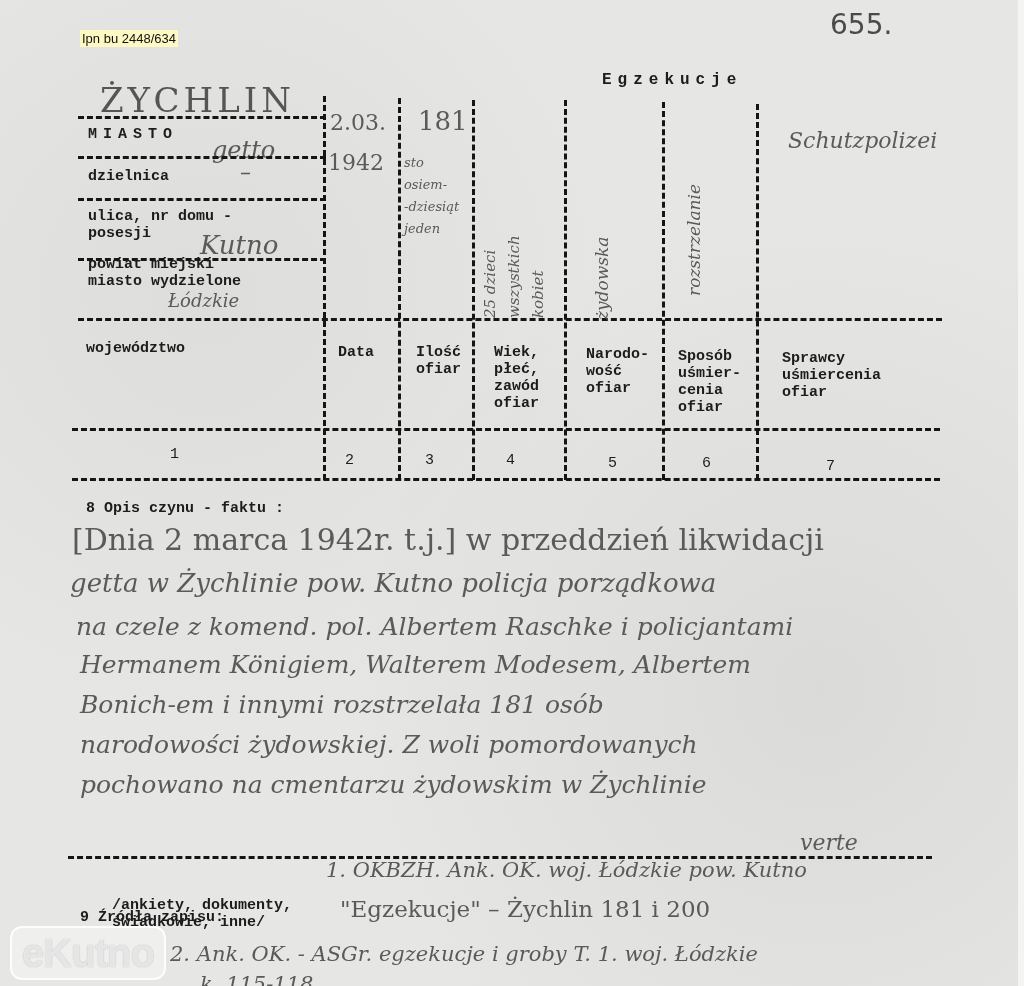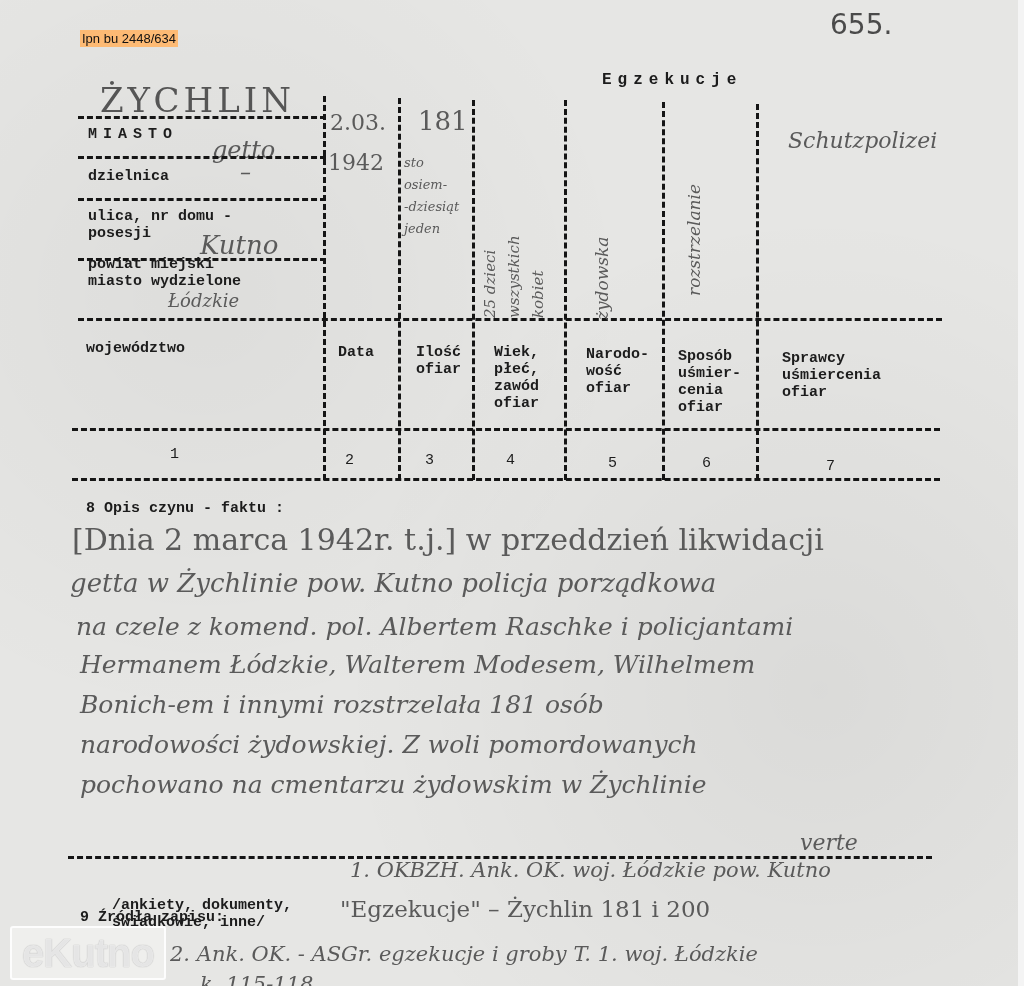--- a/index.html
+++ b/index.html
@@ -10,26 +10,26 @@
       radial-gradient(circle at 20% 30%, rgba(0,0,0,0.04) 0, transparent 40%),
       radial-gradient(circle at 80% 70%, rgba(0,0,0,0.05) 0, transparent 45%);
     font-family:"Liberation Mono", "DejaVu Sans Mono", monospace;
     color:#1a1a1a;
   }
   .abs { position:absolute; }
   .type { font-family:"Liberation Mono","DejaVu Sans Mono",monospace; font-weight:bold; font-size:15px; line-height:17px; color:#1c1c1c; }
   .hand { font-family:"DejaVu Serif","Liberation Serif",serif; font-style:italic; color:#5a5a5a; }
   .hline { position:absolute; height:0; border-top:3px dashed #151515; }
   .vline { position:absolute; width:0; border-left:3px dashed #151515; }
-  .ref { font-family:"Liberation Sans","DejaVu Sans",sans-serif; font-size:13px; background:#fdba74; padding:1px 2px; color:#111; }
+  .ref { font-family:"Liberation Sans","DejaVu Sans",sans-serif; font-size:13px; background:#fef9c3; padding:1px 2px; color:#111; }
   .page-num { font-family:"DejaVu Sans","Liberation Sans",sans-serif; font-size:28px; color:#4a4a4a; }
   .vert { writing-mode:vertical-rl; transform:rotate(180deg); }
   .watermark {
     position:absolute; left:10px; top:926px; width:152px; height:50px;
-    border:2px solid rgba(255,255,255,0.85); border-radius:3px;
+    border:2px solid rgba(255,255,255,0.85); border-radius:12px;
     background:rgba(255,255,255,0.35);
     font-family:"Liberation Sans","DejaVu Sans",sans-serif; font-size:40px; font-weight:bold;
     color:rgba(255,255,255,0.75); text-align:center; line-height:50px; letter-spacing:-1px;
     text-shadow:0 0 1px #999;
   }
   .rightedge { position:absolute; right:0; top:0; width:6px; height:986px; background:#f4f4f4; }
 </style>
 </head>
 <body>
 
@@ -106,30 +106,30 @@
 wszystkich
 kobiet</div>
 <div class="abs hand vert" style="left:592px;top:140px;font-size:17px;height:180px;">żydowska</div>
 <div class="abs hand vert" style="left:684px;top:86px;font-size:17px;height:210px;">rozstrzelanie</div>
 <div class="abs hand" style="left:788px;top:128px;font-size:22px;">Schutzpolizei</div>
 
 <div class="abs type" style="left:86px;top:500px;">8  Opis czynu - faktu :</div>
 <div class="abs hand" style="left:46px;top:522px;font-size:30px;font-style:normal;margin-left:26px;">[Dnia 2 marca 1942r. t.j.] w przeddzień likwidacji</div>
 <div class="abs hand" style="left:70px;top:568px;font-size:26px;">getta w Żychlinie pow. Kutno policja porządkowa</div>
 <div class="abs hand" style="left:76px;top:612px;font-size:25px;text-align:right;">na czele z komend. pol. Albertem Raschke i policjantami</div>
-<div class="abs hand" style="left:80px;top:650px;font-size:25px;">Hermanem Łódzkie, Walterem Modesem, Wilhelmem</div>
+<div class="abs hand" style="left:80px;top:650px;font-size:25px;">Hermanem Königiem, Walterem Modesem, Albertem</div>
 <div class="abs hand" style="left:80px;top:690px;font-size:25px;">Bonich-em i innymi rozstrzelała 181 osób</div>
 <div class="abs hand" style="left:80px;top:730px;font-size:25px;">narodowości żydowskiej. Z woli pomordowanych</div>
 <div class="abs hand" style="left:80px;top:770px;font-size:25px;">pochowano na cmentarzu żydowskim w Żychlinie</div>
 <div class="abs hand" style="left:800px;top:830px;font-size:22px;">verte</div>
 
 <div class="hline" style="left:68px;top:856px;width:864px;"></div>
 
 <div class="abs type" style="left:80px;top:880px;margin-top:29px;">9  Źródła zapisu:</div>
 <div class="abs type" style="left:112px;top:897px;">/ankiety, dokumenty,</div>
 <div class="abs type" style="left:112px;top:914px;">świadkowie, inne/</div>
-<div class="abs hand" style="left:326px;top:858px;font-size:21px;margin-left:24px;">1. OKBZH. Ank. OK. woj. Łódzkie pow. Kutno</div>
+<div class="abs hand" style="left:326px;top:858px;font-size:21px;">1. OKBZH. Ank. OK. woj. Łódzkie pow. Kutno</div>
 <div class="abs hand" style="left:340px;top:896px;font-size:23px;font-style:normal;">"Egzekucje" – Żychlin 181 i 200</div>
 <div class="abs hand" style="left:170px;top:942px;font-size:21px;">2. Ank. OK. - ASGr. egzekucje i groby T. 1. woj. Łódzkie</div>
 <div class="abs hand" style="left:200px;top:972px;font-size:21px;">k. 115-118</div>
 
 <div class="watermark">eKutno</div>
 <div class="rightedge"></div>
 
 </body></html>

